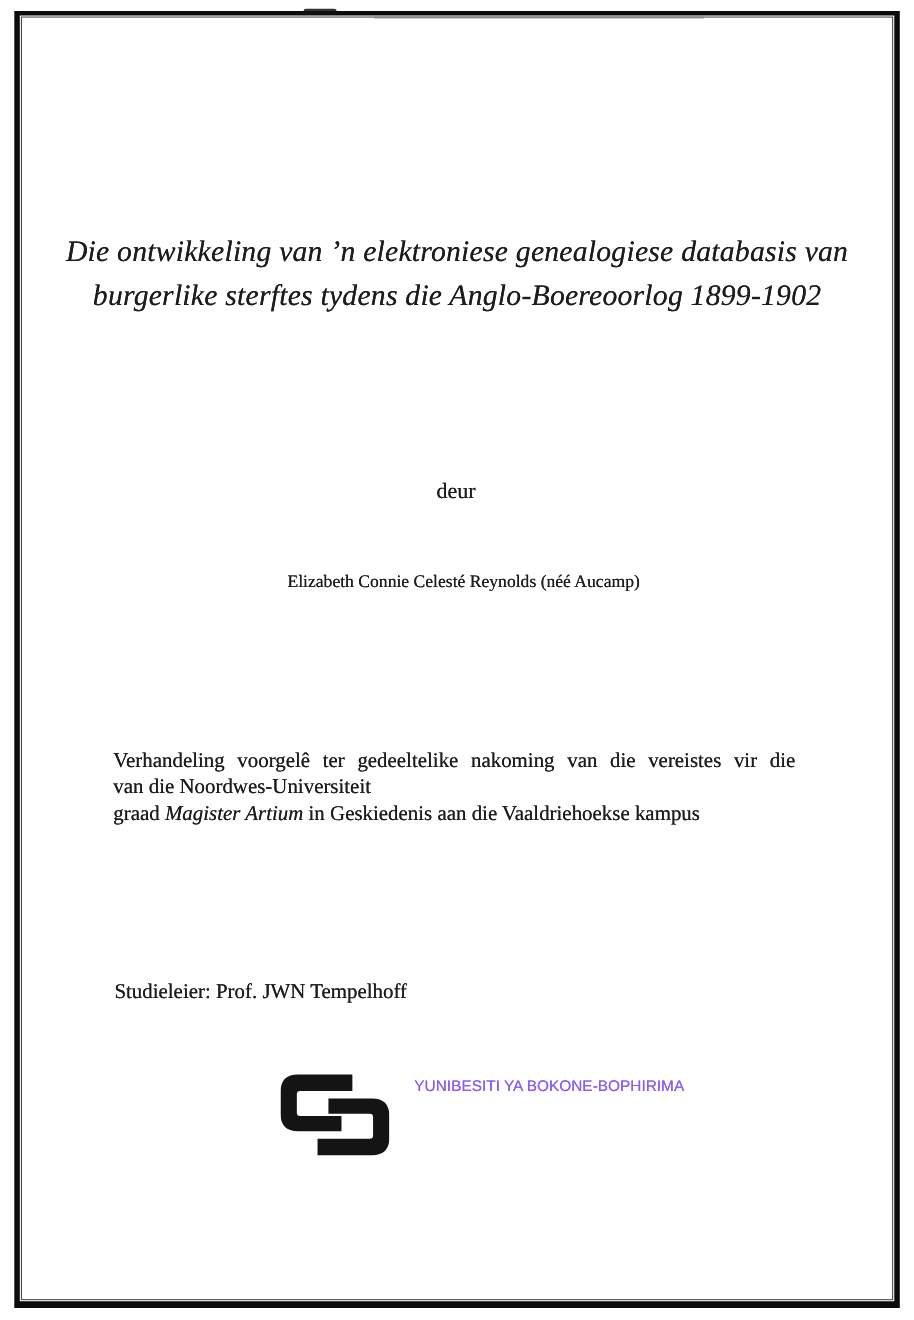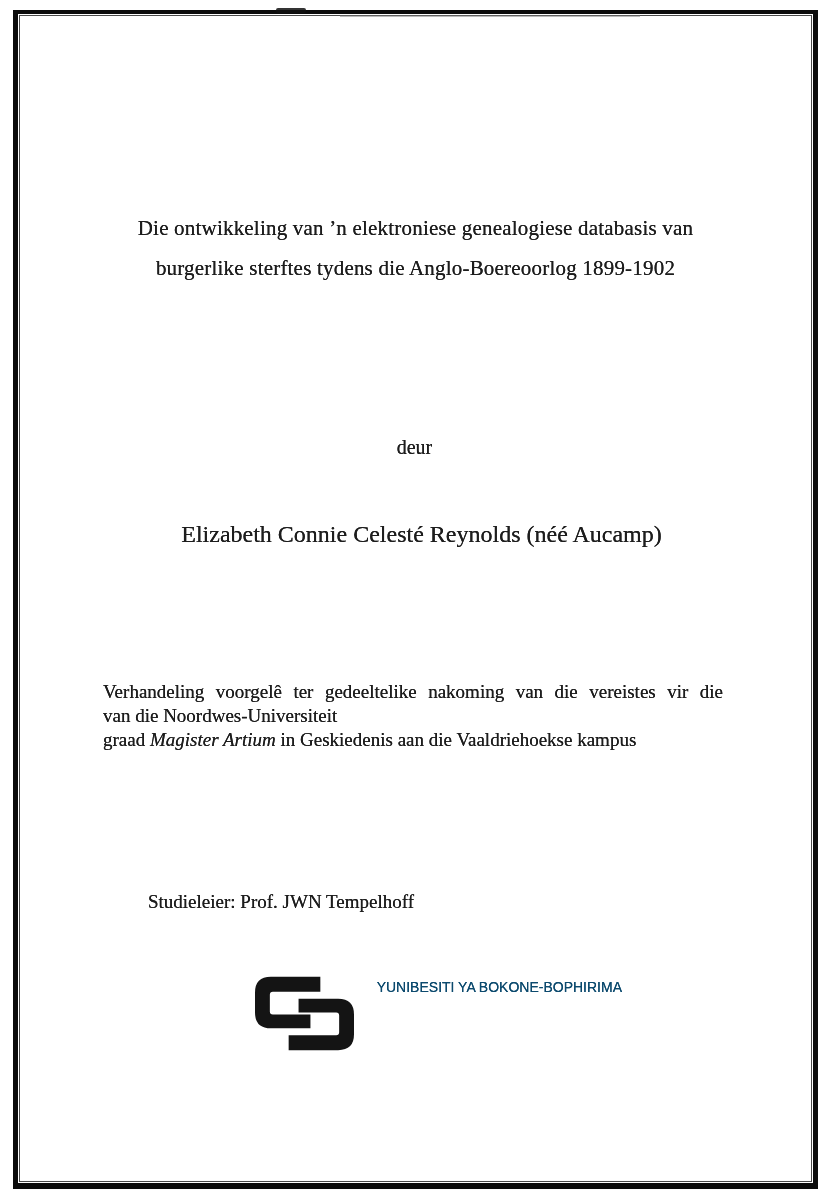--- a/index.html
+++ b/index.html
@@ -25,53 +25,54 @@
     background:#111; border-radius:2px; opacity:.85;
   }
   .scan-streak{
     position:absolute; top:15px; left:340px; width:300px; height:2px;
     background:#777; opacity:.5;
   }
   
   .ink{ text-shadow:0 0 .45px currentColor; }
   .title-block{
     position:absolute; top:208px; left:40px; right:40px;
-    text-align:center; font-size:21px; line-height:40px;
+    text-align:center; font-size:27px; line-height:40px;
     letter-spacing:.2px;
+    font-style:italic;
   }
   .byline{
     position:absolute; top:436px; left:0; right:2px;
     text-align:center; font-size:20px;
   }
   .author-line{
     position:absolute; top:521px; left:0; right:0;
-    text-align:center; font-size:24px;padding-left:12px;
+    text-align:center; font-size:16px;padding-left:12px;
   }
   .statement{
     position:absolute; top:680px; left:103px; width:620px;
     font-size:19px; line-height:23.8px;
   }
   .statement .justified{ text-align:justify; text-align-last:justify; }
   .statement .ital{ font-style:italic; }
   .supervisor-block{
     position:absolute; top:889px; left:104px;
-    font-size:19px; line-height:26px;margin-left:44px;
+    font-size:19px; line-height:26px;
   }
   
   .logo-row{
     position:absolute; top:976px; left:255px;
     display:flex; align-items:flex-start;
   }
   .logo-mark{ width:99px; height:75px; display:block; }
   .logo-text{
     margin-left:12px; margin-top:4px;
     width:256px; text-align:right;
     font-family:"Liberation Sans", sans-serif;
     font-size:14px; line-height:15.6px;
-    color:#0c4a6e; white-space:nowrap;
+    color:#8b5cf6; white-space:nowrap;
     text-shadow:0 0 .55px currentColor;
   }
   .logo-text .l2{ letter-spacing:1.4px; }
   .logo-text .l3{ letter-spacing:1.7px; }
 </style>
 </head>
 <body>
 
 <div class="page-frame">
   <div class="inner-frame"></div>

